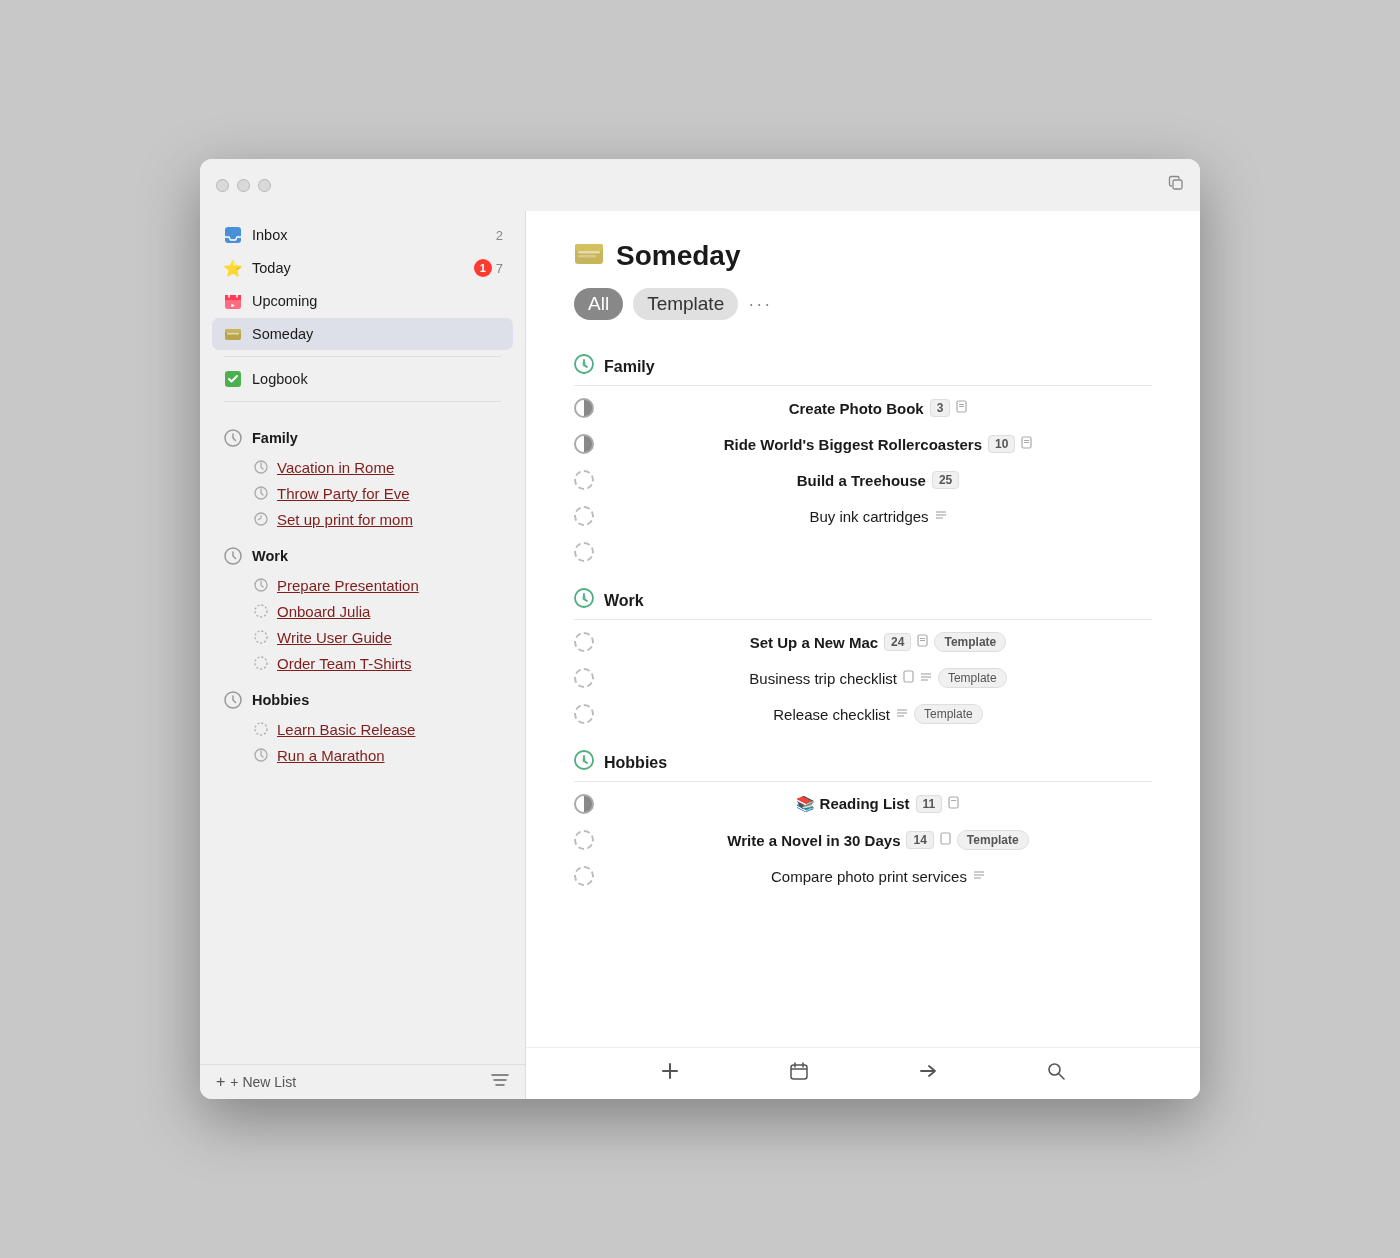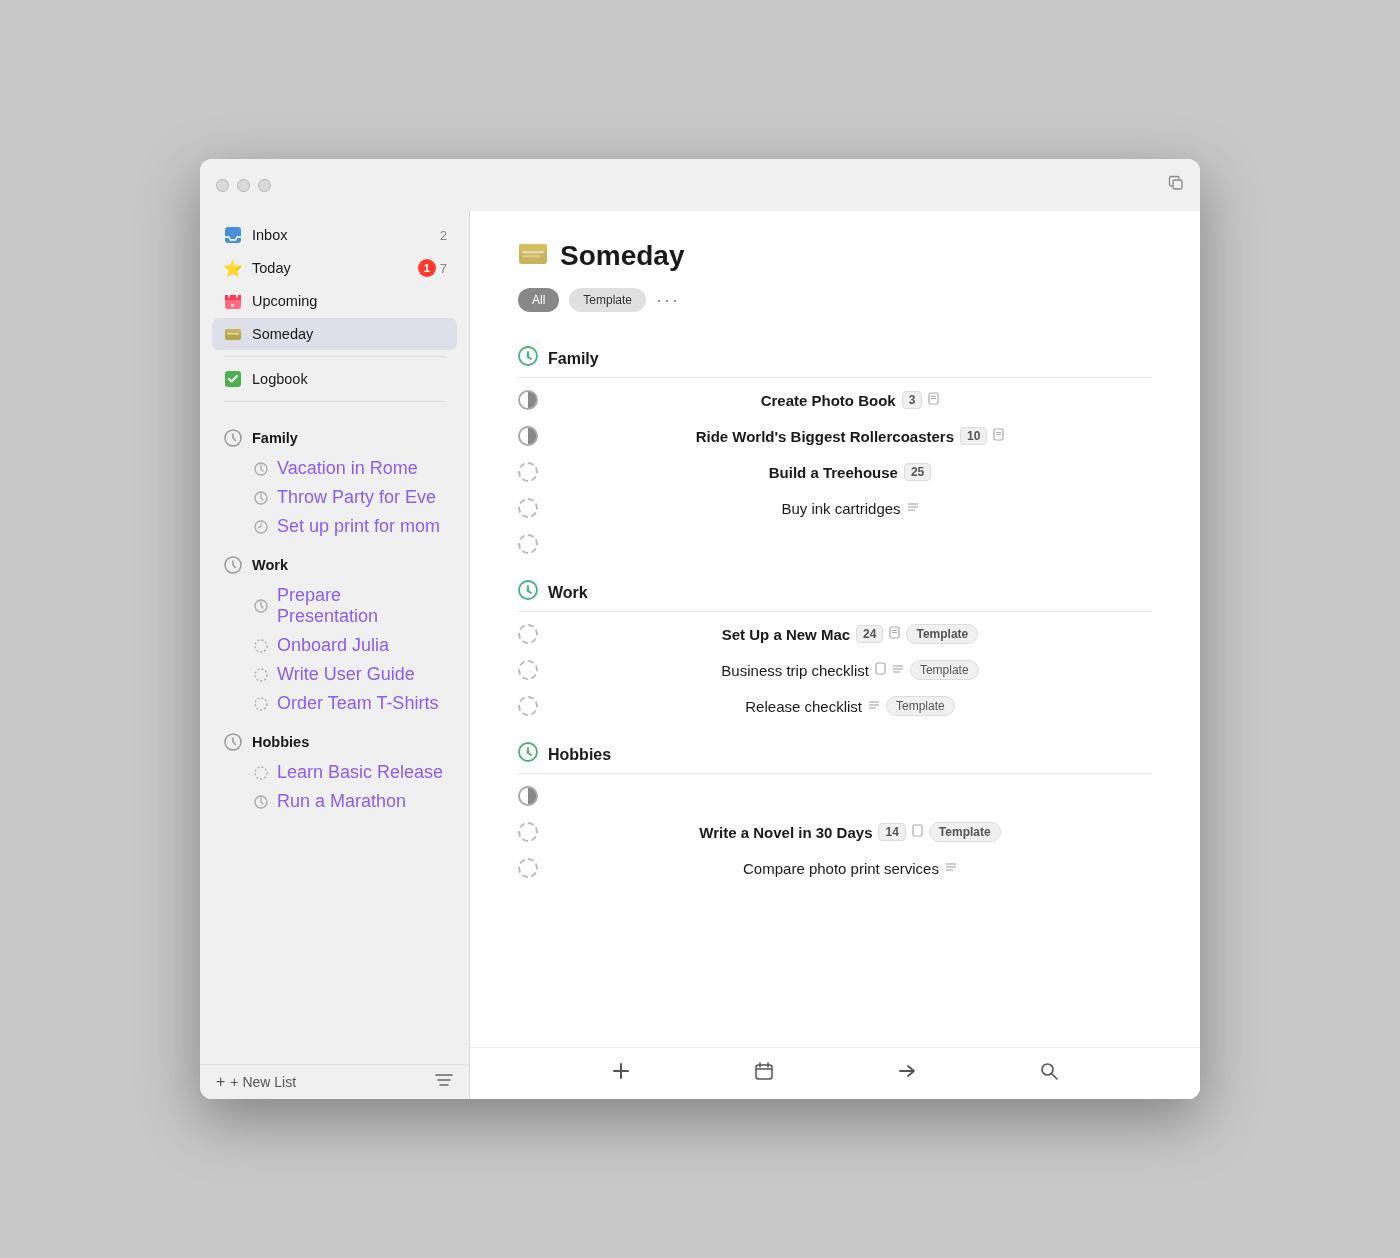--- a/index.html
+++ b/index.html
@@ -40,21 +40,21 @@
       border: 1px solid rgba(0,0,0,0.15);
       background: #d9d9d9;
     }
     .window-body {
       display: flex;
       flex: 1;
       overflow: hidden;
     }
     
     .sidebar {
-      width: 270px;
+      width: 326px;
       background: #f0f0f0;
       display: flex;
       flex-direction: column;
       border-right: 1px solid #ddd;
       overflow-y: auto;
       flex-shrink: 0;
     }
     .sidebar-top {
       padding: 8px 12px 8px 12px;
     }
@@ -121,24 +121,25 @@
       margin-right: 8px;
       display: flex;
       align-items: center;
       justify-content: center;
       font-size: 16px;
     }
     .sidebar-sub-item {
       display: flex;
       align-items: center;
       padding: 4px 10px 4px 40px;
-      font-size: 18px;
-      color: #8b5cf6;
+      font-size: 15px;
+      color: #7f1d1d;
       cursor: pointer;
       border-radius: 6px;
+      text-decoration: underline;
     }
     .sidebar-sub-item .sub-icon {
       width: 18px;
       height: 18px;
       margin-right: 7px;
       display: flex;
       align-items: center;
       justify-content: center;
       font-size: 13px;
       flex-shrink: 0;
@@ -195,21 +196,21 @@
     }
     .filter-bar {
       display: flex;
       align-items: center;
       gap: 10px;
       margin-bottom: 12px;
     }
     .filter-btn {
       padding: 5px 14px;
       border-radius: 16px;
-      font-size: 12px;
+      font-size: 19px;
       cursor: pointer;
       border: none;
       background: #e0e0e0;
       color: #333;
       font-weight: 500;
     }
     .filter-btn.active {
       background: #888;
       color: white;
     }
@@ -687,20 +688,30 @@
               <circle cx="10" cy="10" r="9" fill="none" stroke="#4CAF7d" stroke-width="1.8"></circle>
               <path d="M10 6v5l3 2" stroke="#4CAF7d" stroke-width="1.8" stroke-linecap="round" fill="none"></path>
               <circle cx="10" cy="10" r="2.5" fill="#4CAF7d" opacity="0.3"></circle>
             </svg>
           </span>
           <span class="section-title">Hobbies</span>
         </div>
 
         <div class="task-row">
           <div class="task-circle progress" style="border: 2px solid #aaa; background: conic-gradient(#888 180deg, transparent 180deg);"></div>
+          <span class="task-label bold">
+            📚 Reading List
+            <span class="task-badge">11</span>
+            <span class="task-icon-sm">
+              <svg width="11" height="13" viewBox="0 0 11 13" fill="none">
+                  <rect x="1" y="1" width="9" height="11" rx="1.5" stroke="#aaa" stroke-width="1.2"></rect>
+                  <line x1="3" y1="4.5" x2="8" y2="4.5" stroke="#aaa" stroke-width="1"></line>
+                </svg>
+            </span>
+          </span>
         </div>
 
         <div class="task-row">
           <div class="task-circle dashed"></div>
           <span class="task-label bold">
             Write a Novel in 30 Days
             <span class="task-badge">14</span>
             <span class="task-icon-sm">
               <svg width="11" height="13" viewBox="0 0 11 13" fill="none">
                   <rect x="1" y="1" width="9" height="11" rx="1.5" stroke="#aaa" stroke-width="1.2"></rect>

